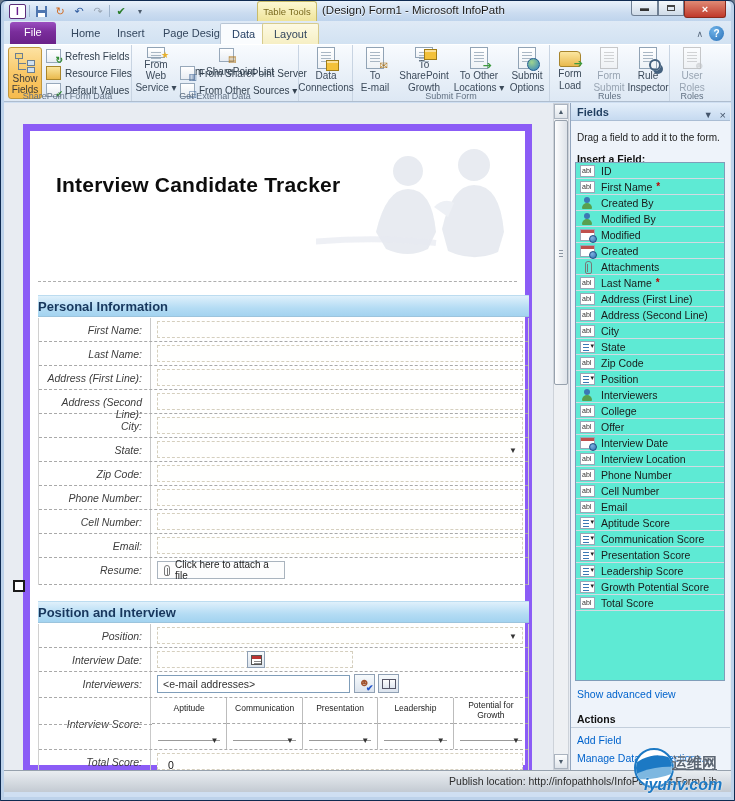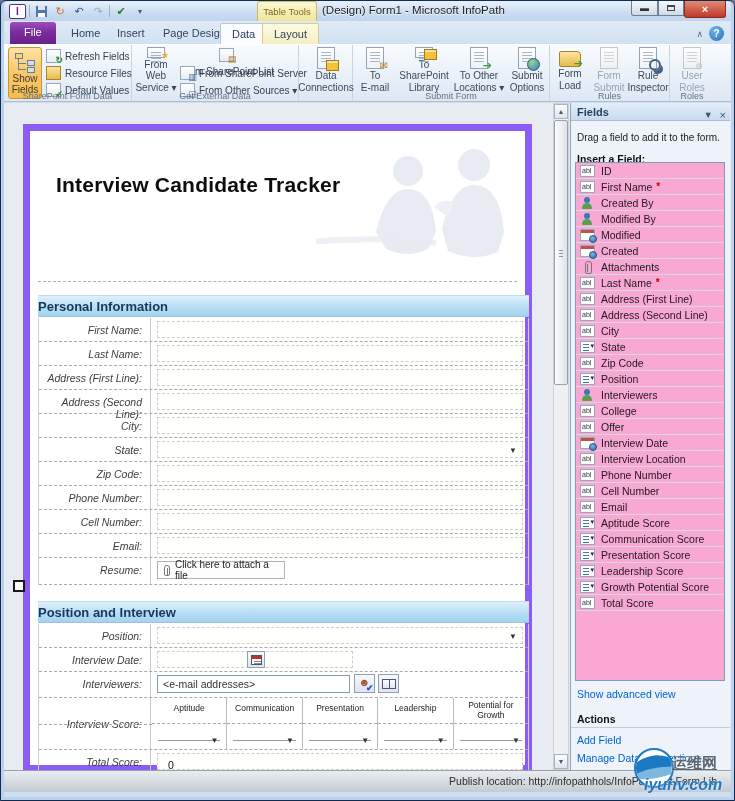--- a/index.html
+++ b/index.html
@@ -145,21 +145,21 @@
     background:linear-gradient(90deg,#fdfdfe,#dde2e8);}
   .sthumb::after{content:"";position:absolute;left:4px;right:4px;top:50%;height:1px;background:#8a95a2;
     box-shadow:0 -3px 0 #8a95a2,0 3px 0 #8a95a2;}
   
   .pane{position:absolute;right:1px;top:0;bottom:0;width:160px;background:#eef3fa;border-left:1px solid #93a6bf;}
   .panehdr{height:18px;background:linear-gradient(#e3eefa,#c6daf0);border-bottom:1px solid #aabdd4;
     font-size:11px;font-weight:bold;color:#1f3d5f;line-height:18px;padding-left:6px;position:relative;}
   .pbtns{position:absolute;right:4px;top:3px;display:flex;gap:7px;font-size:9px;color:#44556b;font-weight:normal;}
   .phint{font-size:10px;color:#222;padding:11px 6px 2px 6px;}
   .pinsert{font-size:10.5px;font-weight:bold;color:#111;padding:8px 6px 4px 6px;}
-  .plist{position:absolute;left:4px;right:5px;top:59px;height:519px;background:#f9a8d4;border:1px solid #7f9db9;overflow:hidden;}
+  .plist{position:absolute;left:4px;right:5px;top:59px;height:519px;background:#5eead4;border:1px solid #7f9db9;overflow:hidden;}
   .prow{height:16px;display:flex;align-items:center;border-bottom:1px solid #d3dae2;cursor:default;}
   .plabel{font-size:10.5px;color:#1a1a1a;white-space:nowrap;}
   .req{color:#c00000;font-size:10px;margin-left:4px;font-weight:bold;}
   .fi{display:inline-block;width:15px;height:12px;margin:0 6px 0 4px;position:relative;flex:none;}
   .fi[data-icon="text"]{border:1px solid #9aa7b8;background:#fff;}
   .fi[data-icon="text"]::before{content:"abl";position:absolute;left:1px;top:1px;font-size:7px;line-height:1;color:#333;}
   .fi[data-icon="person"]::before{content:"";position:absolute;left:4px;top:0;width:6px;height:6px;border-radius:50%;background:#3c78b4;}
   .fi[data-icon="person"]::after{content:"";position:absolute;left:2px;top:6px;width:10px;height:6px;border-radius:5px 5px 1px 1px;background:#58a04e;}
   .fi[data-icon="datetime"]{border:1px solid #9aa7b8;background:#fff;}
   .fi[data-icon="datetime"]::before{content:"";position:absolute;left:0;right:0;top:0;height:3px;background:#c0504d;}
@@ -300,21 +300,21 @@
             <span class="badge b-mail"></span>
           </span>
         <span class="bl">To</span>
           <span>E-mail</span>
       </div>
       <div class="bigbtn" style="left:42px;width:58px;">
         <span class="doc">
             <span class="badge b-table"></span>
           </span>
         <span class="bl">To SharePoint</span>
-          <span>Library</span>
+          <span>Growth</span>
       </div>
       <div class="bigbtn" style="left:100px;width:52px;">
         <span class="doc">
             <span class="badge b-arrow"></span>
           </span>
         <span class="bl">To Other</span>
           <span>Locations ▾</span>
       </div>
       <div class="bigbtn" style="left:152px;width:44px;">
         <span class="doc">

